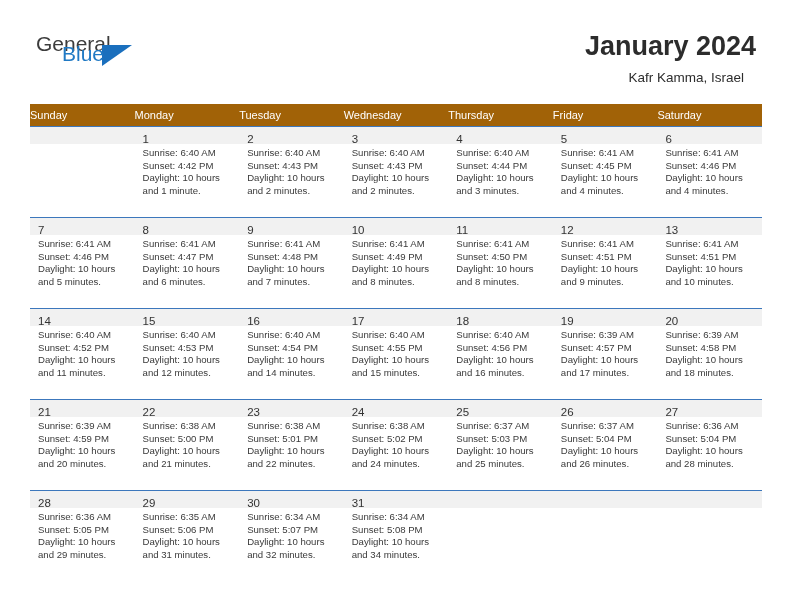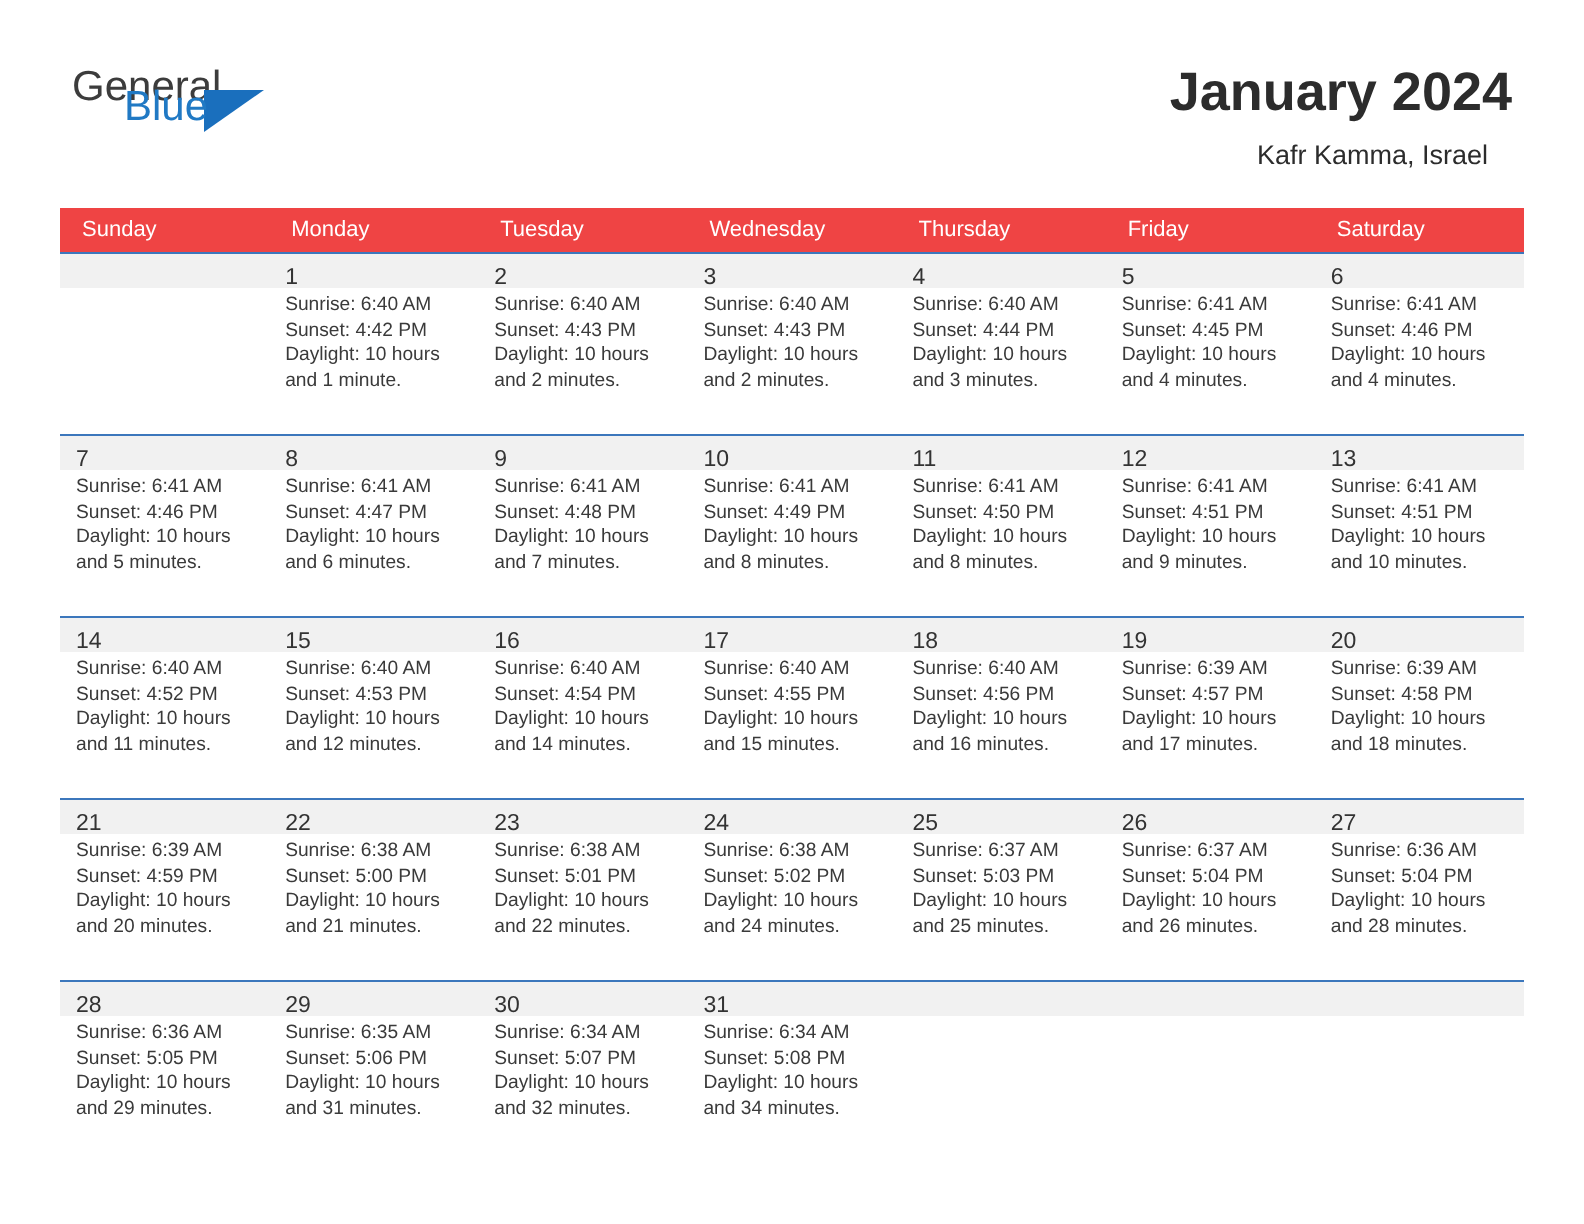--- a/index.html
+++ b/index.html
@@ -90,26 +90,26 @@
   
   .calendar {
     position: absolute;
     left: 30px;
     top: 104px;
     width: 732px;
     border-collapse: collapse;
     table-layout: fixed;
   }
   .calendar th {
-    background: #ef4444;
+    background: #a16207;
     color: #ffffff;
     font-size: 11px;
     font-weight: normal;
     text-align: left;
-    padding: 5px 0 5px 11px;
+    padding: 5px 0 5px 0;
     height: 12px;
     font-family: "Liberation Sans", sans-serif;
   }
   .calendar col {
     width: 104.5px;
   }
   .daycell {
     vertical-align: top;
     padding: 0;
     height: 90px;

